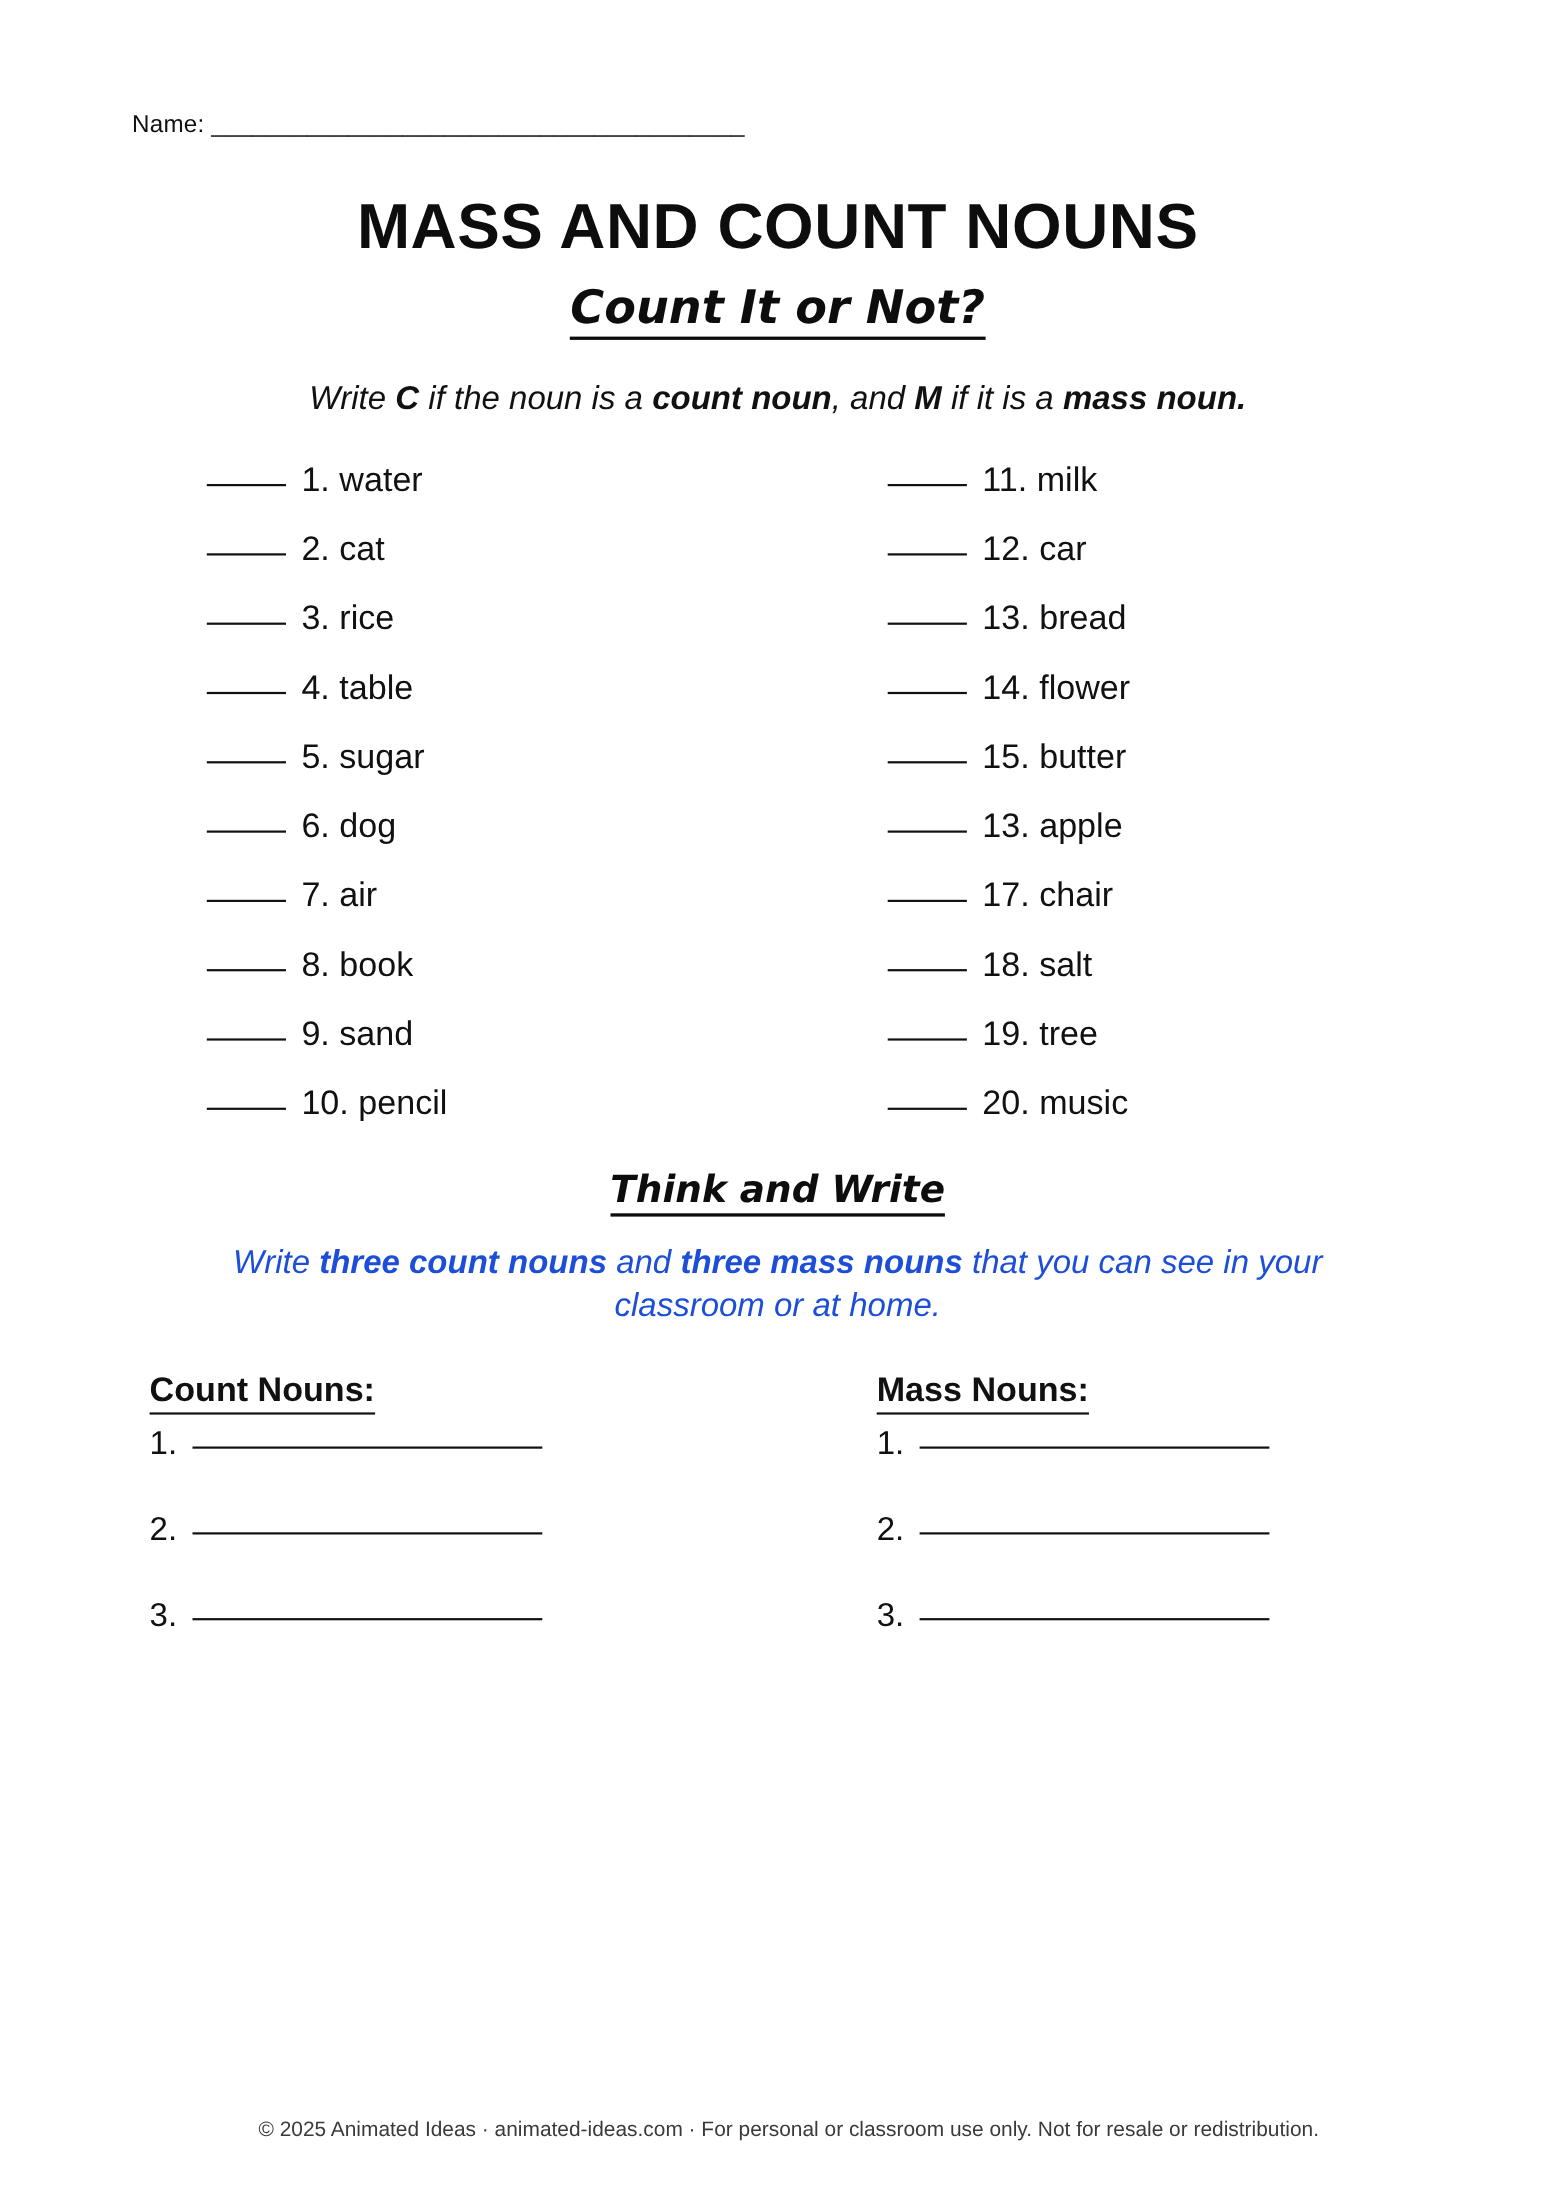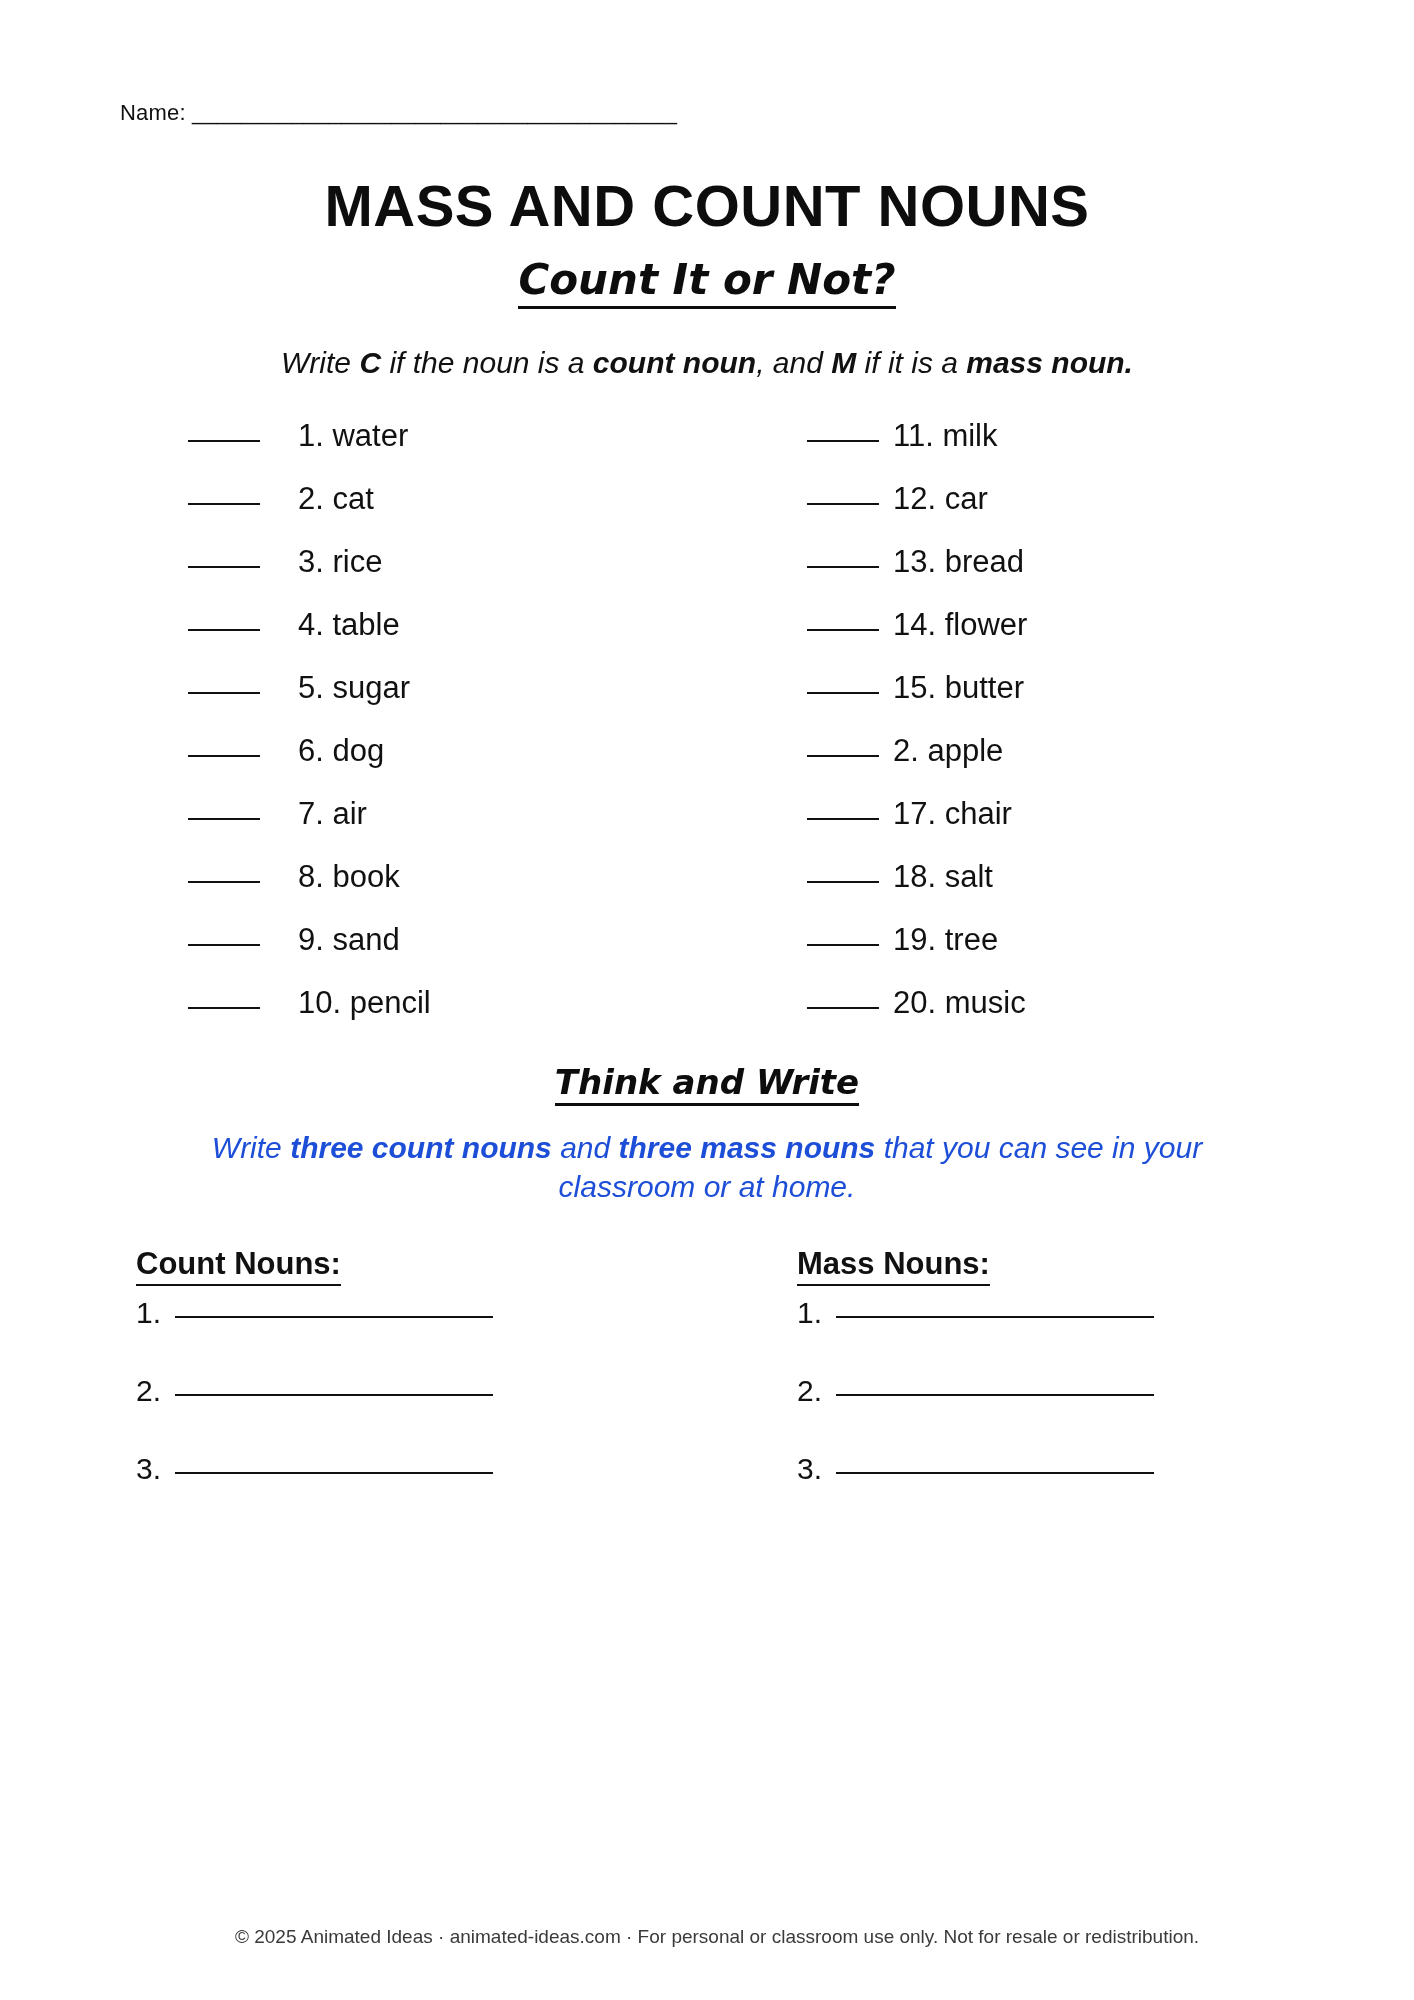--- a/index.html
+++ b/index.html
@@ -81,21 +81,21 @@
   .col-left { padding-left: 58px; }
   .col-right { padding-left: 100px; }
   .item {
     font-family: "Liberation Sans", sans-serif;
     font-size: 31px;
     color: #111;
     white-space: nowrap;
     display: flex;
     align-items: baseline;
   }
-  .col-left .item { height: 63px; gap: 24px; }
+  .col-left .item { height: 63px; }
   .col-right .item { height: 63px; }
   .blank {
     display: inline-block;
     width: 72px;
     border-bottom: 2.5px solid #111;
     margin-right: 14px;
     position: relative;
     top: -4px;
   }
 
@@ -247,21 +247,21 @@
       <div class="item">
           <span class="blank"></span>
           <span>14. flower</span>
         </div>
       <div class="item">
           <span class="blank"></span>
           <span>15. butter</span>
         </div>
       <div class="item">
           <span class="blank"></span>
-          <span>2. apple</span>
+          <span>13. apple</span>
         </div>
       <div class="item">
           <span class="blank"></span>
           <span>17. chair</span>
         </div>
       <div class="item">
           <span class="blank"></span>
           <span>18. salt</span>
         </div>
       <div class="item">

